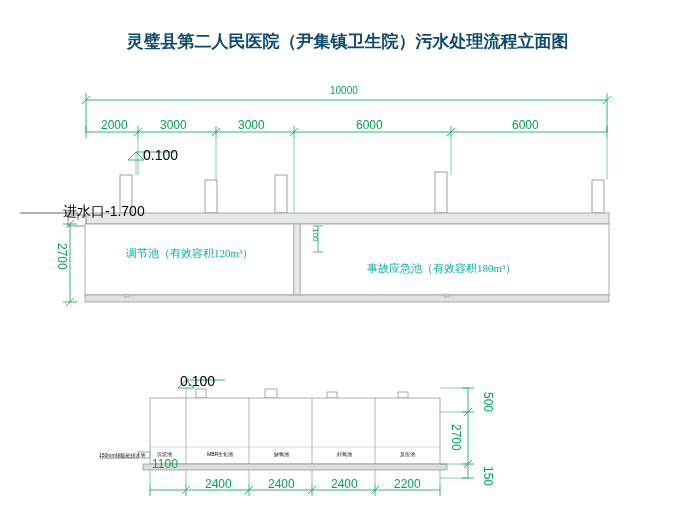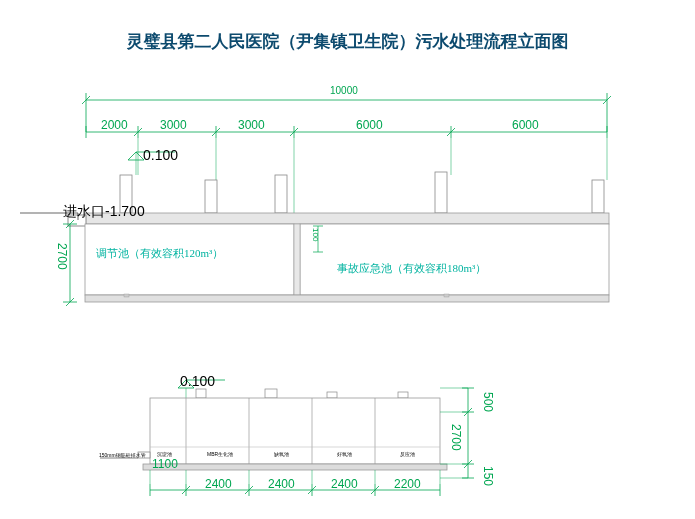--- a/index.html
+++ b/index.html
@@ -44,20 +44,21 @@
     font-family: "Liberation Sans", sans-serif;
   }
   .dim-green-lg {
     color: #00a651;
     font-size: 10px;
   }
   .pool-label {
     color: #00b3a0;
     font-size: 11px;
     font-family: "Liberation Serif", serif;
+    margin-left: 30px;
   }
   .small-black {
     color: #000000;
     font-size: 14px;
   }
   .tiny-black {
     color: #000000;
     font-size: 5px;
     font-family: "Liberation Sans", sans-serif;
   }

